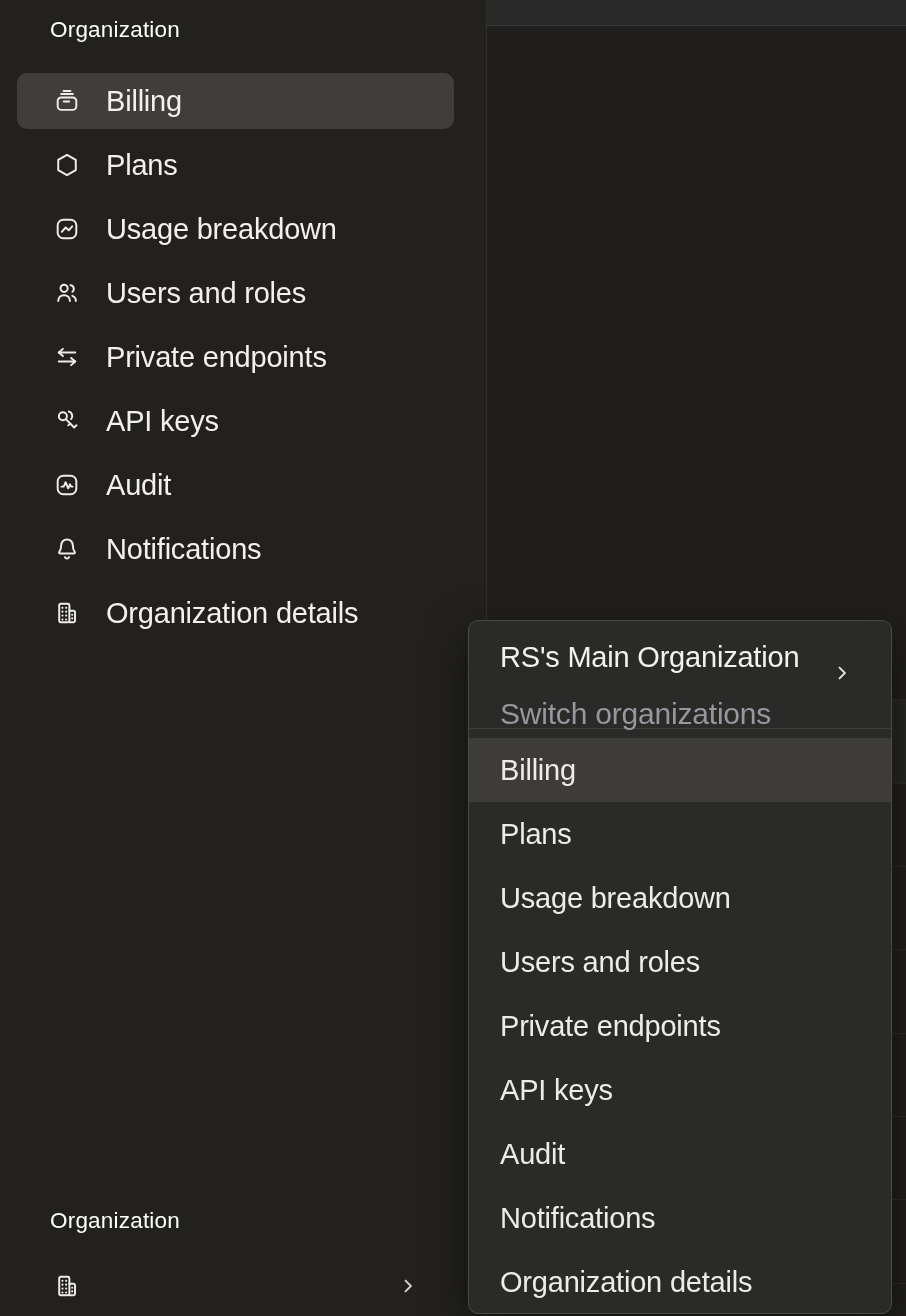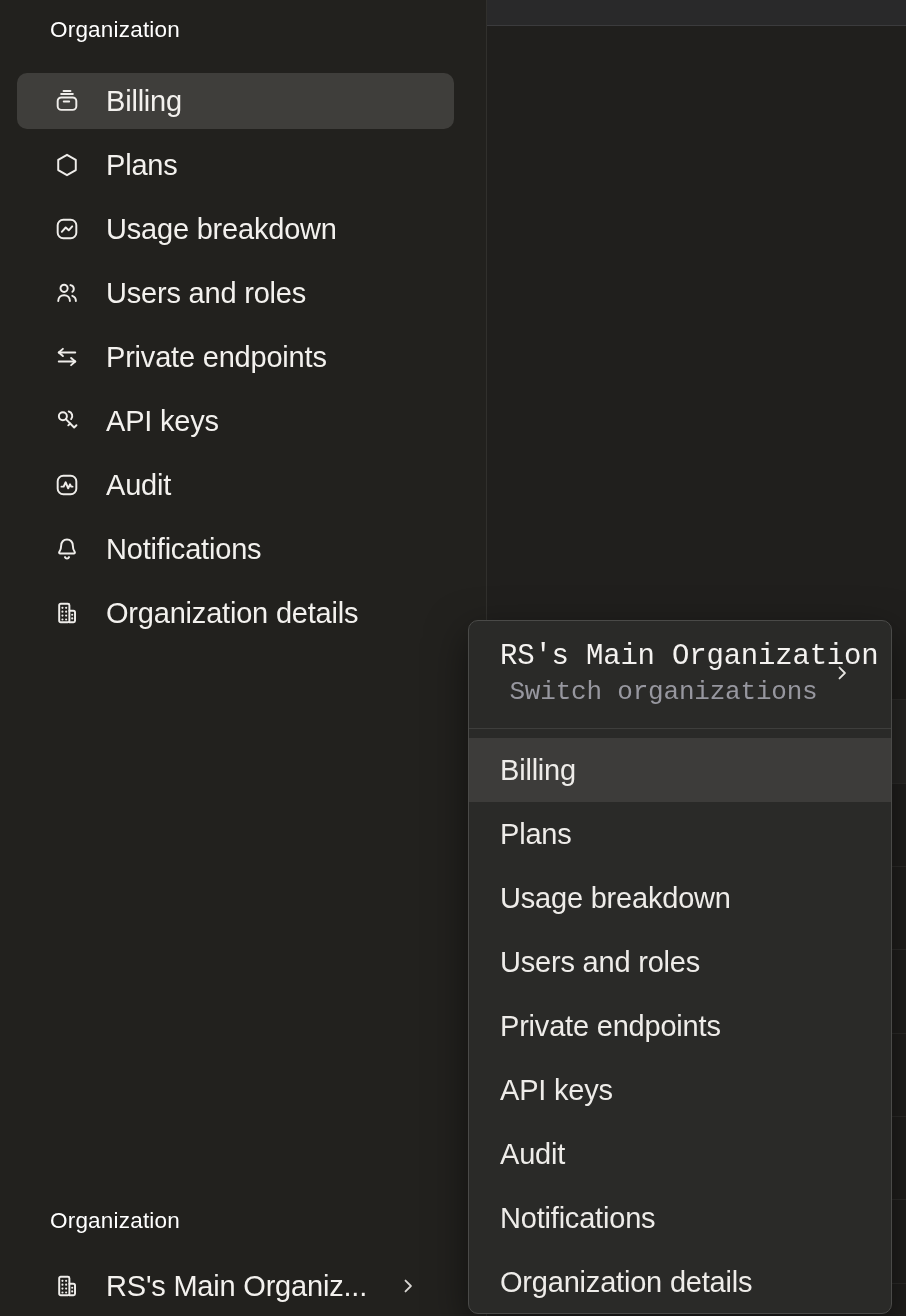--- a/index.html
+++ b/index.html
@@ -54,29 +54,29 @@
   
   .org-menu{
     position:absolute;left:468px;top:620px;width:424px;height:694px;
     background:#2a2a28;border:1px solid #4a4a48;border-radius:10px;
     box-sizing:border-box;z-index:5;overflow:hidden;
     box-shadow:0 14px 40px rgba(0,0,0,0.5);
   }
   .menu-header{
     position:relative;height:108px;box-sizing:border-box;
     padding:17px 64px 16px 31px;
-    border-bottom:1px solid #3e3e3c;cursor:pointer;font-family:Liberation Mono, monospace;
+    border-bottom:1px solid #3e3e3c;cursor:pointer;
   }
   .menu-title{
     font-size:29px;color:#f4f2f0;line-height:38px;letter-spacing:-0.2px;
     white-space:nowrap;
   }
   .menu-subtitle{
-    margin-top:0;font-size:26px;color:#97979f;line-height:32px;
-    letter-spacing:-0.2px;white-space:nowrap;text-align:center;
+    margin-top:22px;font-size:30px;color:#97979f;line-height:32px;
+    letter-spacing:-0.2px;white-space:nowrap;
   }
   .menu-chevron{position:absolute;right:39px;top:42px;width:20px;height:20px;margin:0;}
   .menu-chevron svg{stroke:#e6e4e1;stroke-width:2.2;}
   .menu-list{padding-top:9px;}
   .menu-item{
     height:64px;display:flex;align-items:center;padding-left:31px;
     font-size:29px;color:#eeece9;letter-spacing:-0.2px;cursor:pointer;
     white-space:nowrap;
   }
   .menu-item.selected{background:#3d3c3a;}
@@ -207,21 +207,20 @@
           <circle class="dot" cx="7.8" cy="10.8" r="1"></circle>
           <circle class="dot" cx="11.2" cy="10.8" r="1"></circle>
           <circle class="dot" cx="7.8" cy="14.4" r="1"></circle>
           <circle class="dot" cx="11.2" cy="14.4" r="1"></circle>
           <circle class="dot" cx="7.8" cy="18" r="1"></circle>
           <circle class="dot" cx="11.2" cy="18" r="1"></circle>
           <circle class="dot" cx="16.8" cy="13.6" r="1"></circle>
           <circle class="dot" cx="16.8" cy="17" r="1"></circle>
         </svg>
     </span>
-    <span class="nav-label">RS's Main Organiz...</span>
     <span class="icon footer-chevron">
       <svg viewBox="0 0 24 24">
           <path d="M9 5.5L15.5 12 9 18.5"></path>
         </svg>
     </span>
   </div>
 </div>
 
 <div class="topbar"></div>
 <div class="bg-row-block"></div>

